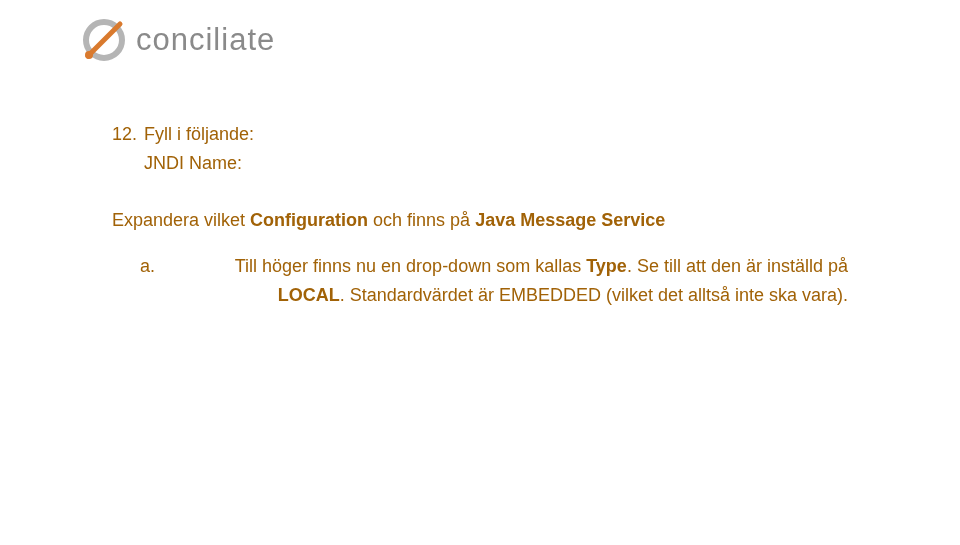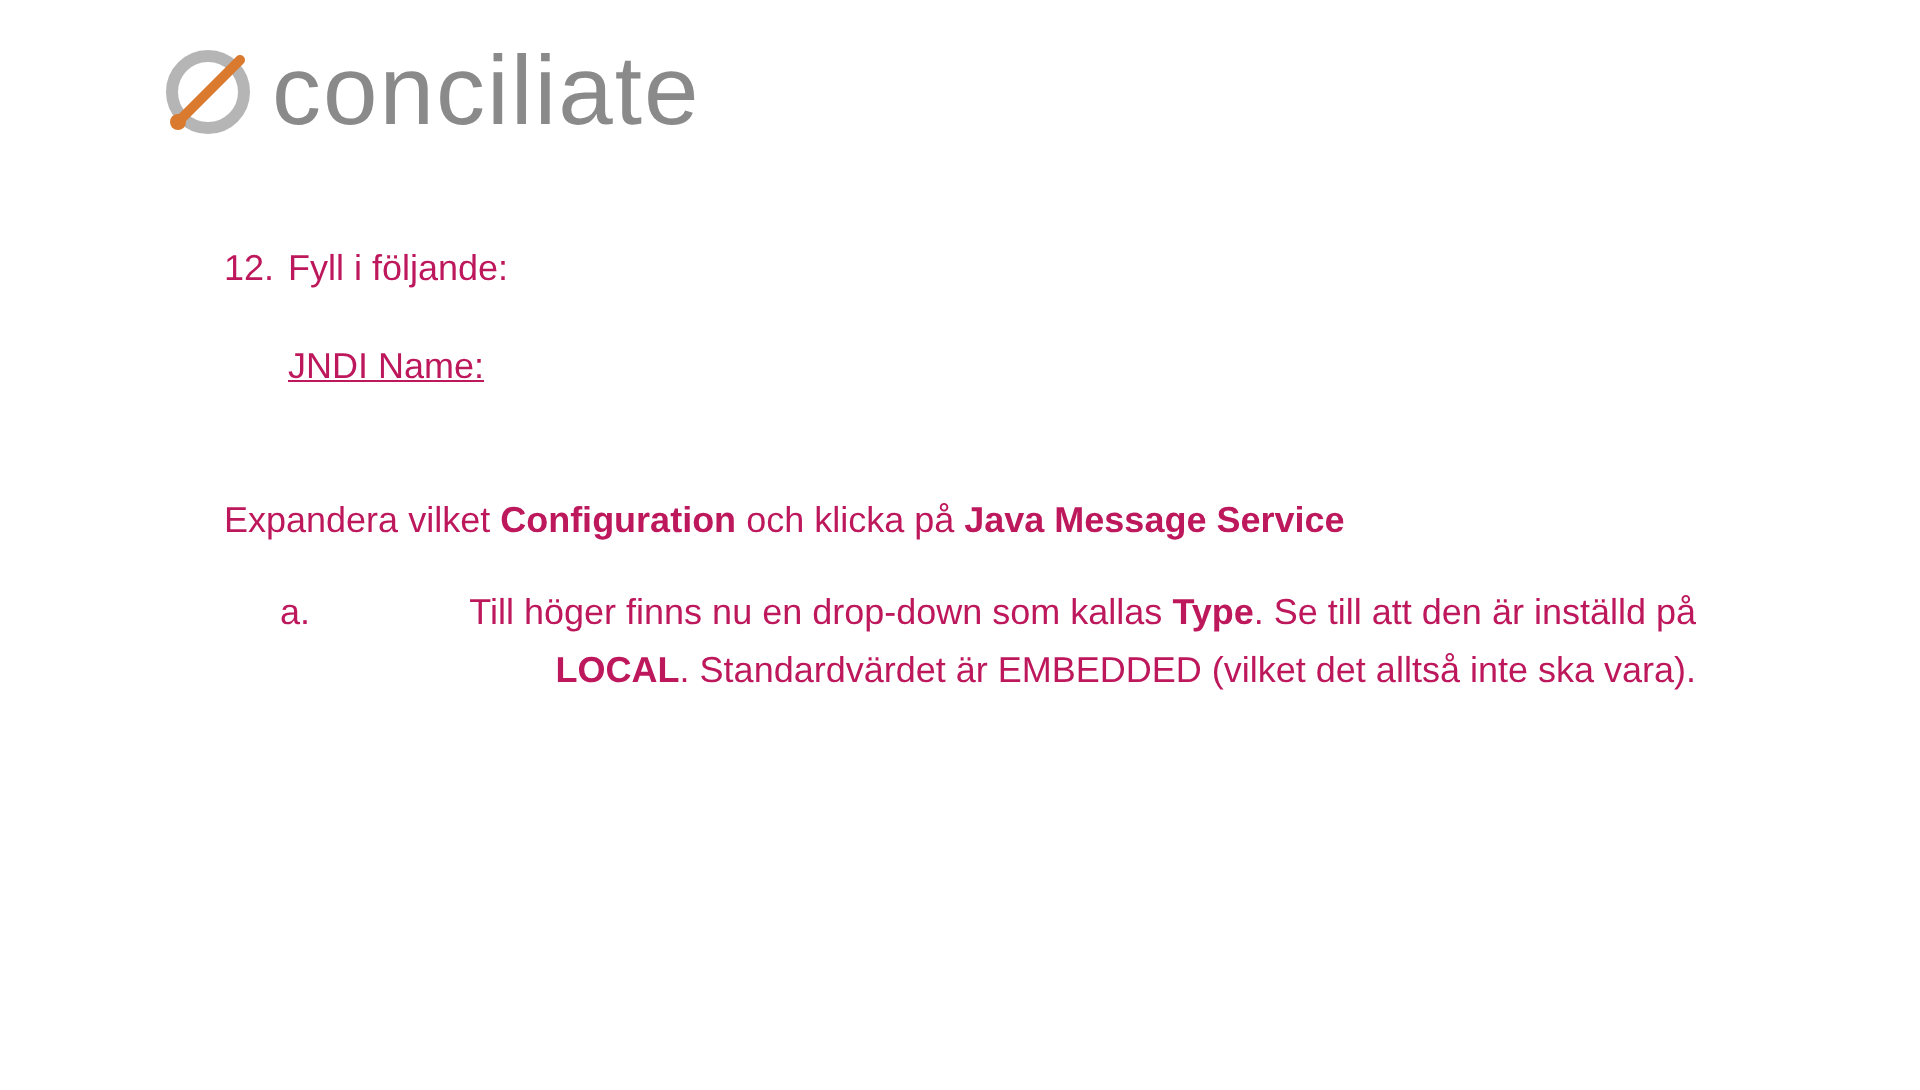--- a/index.html
+++ b/index.html
@@ -22,49 +22,48 @@
       display: flex;
       align-items: center;
     }
     .logo-mark {
       width: 44px;
       height: 44px;
       position: relative;
       margin-right: 10px;
     }
     .logo-text {
-      font-size: 49px;
+      font-size: 31px;
       color: #8a8a8a;
       letter-spacing: 1px;
       font-weight: 400;
     }
     .content {
       position: absolute;
       top: 120px;
       left: 112px;
       right: 112px;
       font-size: 18px;
       line-height: 1.6;
-      color: #be185d;
+      color: #a16207;
     }
     .list-item {
       margin-bottom: 28px;
       display: flex;
     }
     .list-num {
       width: 32px;
       flex-shrink: 0;
     }
     .list-body {
       flex: 1;
     }
     .field-row {
       display: flex;
-      margin-top: 20px;
-      text-decoration: underline;
+      margin-top: 0;
     }
     .field-label {
       width: 190px;
     }
     .bold {
       font-weight: bold;
     }
     .sub-list {
       margin-top: 18px;
       margin-left: 28px;
@@ -104,21 +103,21 @@
       </div>
       <div class="field-row">
       </div>
     </div>
   </div>
 
 
 
   <div class="list-item">
     <div class="list-body">
-      <span>Expandera vilket </span><span class="bold">Configuration</span><span> och klicka på </span><span class="bold">Java Message Service</span>
+      <span>Expandera vilket </span><span class="bold">Configuration</span><span> och finns på </span><span class="bold">Java Message Service</span>
 
       <div class="sub-list">
         <div class="sub-letter">a.</div>
         <div class="sub-body">
           <span>Till höger finns nu en drop-down som kallas </span><span class="bold">Type</span><span>. Se till att den är inställd på </span><span class="bold">LOCAL</span><span>. Standardvärdet är EMBEDDED (vilket det alltså inte ska vara).</span>
         </div>
       </div>
     </div>
   </div>
 

